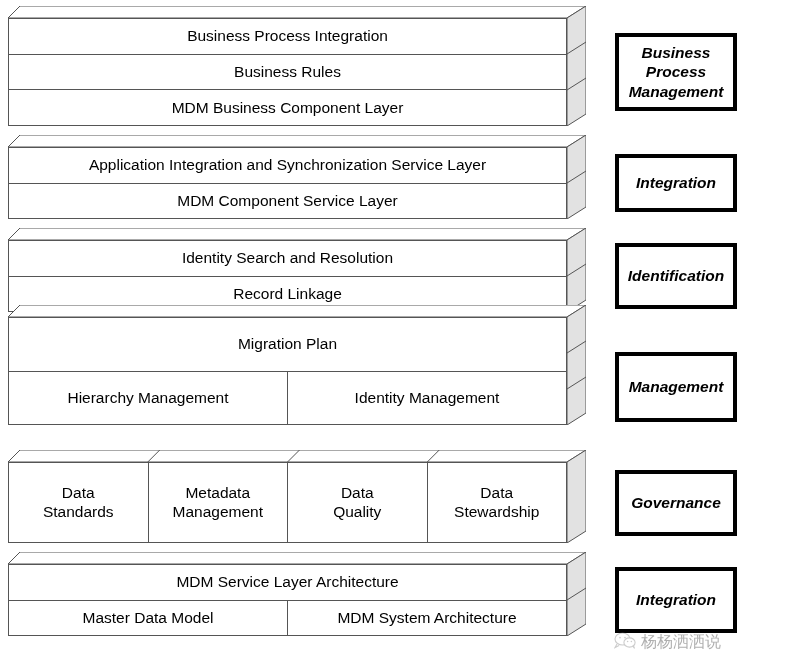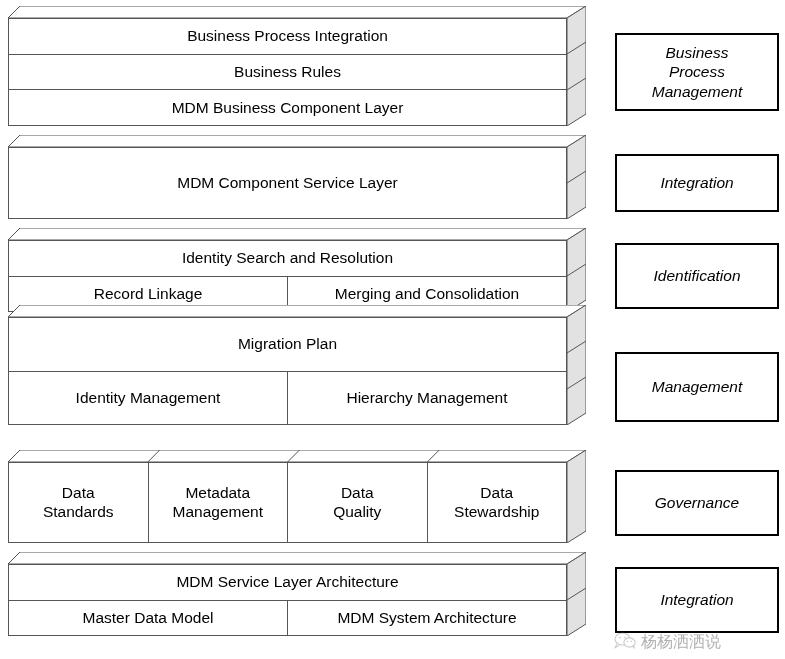--- a/index.html
+++ b/index.html
@@ -61,32 +61,33 @@
     padding: 2px 4px;
     box-sizing: border-box;
     white-space: pre-line;
   }
   .cell:last-child { border-right: none; }
 
   
   .label-box {
     position: absolute;
     left: 615px;
-    width: 164px;
-    border: 2px solid #c4b5fd;
+    width: 122px;
+    border: 4px solid #c4b5fd;
     background: #ffffff;
     box-sizing: border-box;
     display: flex;
     align-items: center;
     justify-content: center;
     text-align: center;
     font-style: italic;
     font-size: 15.5px;
     line-height: 1.25;
     white-space: pre-line;
+    font-weight: bold;
   }
 
   
   .watermark {
     position: absolute;
     left: 614px;
     top: 630px;
     width: 165px;
     height: 24px;
     display: flex;
@@ -130,54 +131,56 @@
         </div>
       </div>
       <div class="block" style="position: absolute; left: 8px; top: 135px; width: 578px; height: 84px;">
         <svg width="578" height="84" viewBox="0 0 578 84" style="position: absolute; left: 0px; top: 0px;">
           <path d="M 0 12 L 12 0 L 578 0 L 559 12 Z" fill="#ffffff" stroke="#555555" stroke-width="1"></path>
           <path d="M 559 12 L 578 0 L 578 72 L 559 84 Z" fill="#e2e2e2" stroke="#555555" stroke-width="1"></path>
           <line x1="559" y1="48" x2="578" y2="36" stroke="#555555" stroke-width="1"></line>
         </svg>
         <div class="block-body" style="top: 12px; right: 19px; height: 72px; bottom: auto; border-color: rgb(85, 85, 85);">
           <div class="row" style="border-bottom-color: rgb(85, 85, 85); height: 36px;">
+            <div class="cell" style="border-right-color: rgb(85, 85, 85);">Application Integration and Synchronization Service Layer</div>
+          </div>
+          <div class="row" style="border-bottom-color: rgb(85, 85, 85); height: 36px;">
             <div class="cell" style="border-right-color: rgb(85, 85, 85);">MDM Component Service Layer</div>
           </div>
         </div>
       </div>
       <div class="block" style="position: absolute; left: 8px; top: 228px; width: 578px; height: 84px;">
         <svg width="578" height="84" viewBox="0 0 578 84" style="position: absolute; left: 0px; top: 0px;">
           <path d="M 0 12 L 12 0 L 578 0 L 559 12 Z" fill="#ffffff" stroke="#555555" stroke-width="1"></path>
           <path d="M 559 12 L 578 0 L 578 72 L 559 84 Z" fill="#e2e2e2" stroke="#555555" stroke-width="1"></path>
           <line x1="559" y1="48" x2="578" y2="36" stroke="#555555" stroke-width="1"></line>
         </svg>
         <div class="block-body" style="top: 12px; right: 19px; height: 72px; bottom: auto; border-color: rgb(85, 85, 85);">
           <div class="row" style="border-bottom-color: rgb(85, 85, 85); height: 36px;">
             <div class="cell" style="border-right-color: rgb(85, 85, 85);">Identity Search and Resolution</div>
           </div>
           <div class="row" style="border-bottom-color: rgb(85, 85, 85); height: 36px;">
             <div class="cell" style="border-right-color: rgb(85, 85, 85);">Record Linkage</div>
-            <div class="cell" style="border-right-color: rgb(85, 85, 85);">Merging and Consolidation</div>
           </div>
         </div>
       </div>
       <div class="block" style="position: absolute; left: 8px; top: 305px; width: 578px; height: 120px;">
         <svg width="578" height="120" viewBox="0 0 578 120" style="position: absolute; left: 0px; top: 0px;">
           <path d="M 0 12 L 12 0 L 578 0 L 559 12 Z" fill="#ffffff" stroke="#555555" stroke-width="1"></path>
           <path d="M 559 12 L 578 0 L 578 108 L 559 120 Z" fill="#e2e2e2" stroke="#555555" stroke-width="1"></path>
           <line x1="559" y1="48" x2="578" y2="36" stroke="#555555" stroke-width="1"></line>
           <line x1="559" y1="84" x2="578" y2="72" stroke="#555555" stroke-width="1"></line>
         </svg>
         <div class="block-body" style="top: 12px; right: 19px; height: 108px; bottom: auto; border-color: rgb(85, 85, 85);">
           <div class="row" style="border-bottom-color: rgb(85, 85, 85); height: 36px;">
             <div class="cell" style="border-right-color: rgb(85, 85, 85);">Migration Plan</div>
           </div>
           <div class="row" style="border-bottom-color: rgb(85, 85, 85); height: 36px;">
+            <div class="cell" style="border-right-color: rgb(85, 85, 85);">Hierarchy Management</div>
             <div class="cell" style="border-right-color: rgb(85, 85, 85);">Identity Management</div>
-            <div class="cell" style="border-right-color: rgb(85, 85, 85);">Hierarchy Management</div>
           </div>
         </div>
       </div>
       <div class="block" style="position: absolute; left: 8px; top: 450px; width: 578px; height: 93px;">
         <svg width="578" height="93" viewBox="0 0 578 93" style="position: absolute; left: 0px; top: 0px;">
           <path d="M 0 12 L 12 0 L 578 0 L 559 12 Z" fill="#ffffff" stroke="#555555" stroke-width="1"></path>
           <path d="M 559 12 L 578 0 L 578 81 L 559 93 Z" fill="#e2e2e2" stroke="#555555" stroke-width="1"></path>
           <line x1="139.75" y1="12" x2="151.75" y2="0" stroke="#555555" stroke-width="1"></line>
           <line x1="279.5" y1="12" x2="291.5" y2="0" stroke="#555555" stroke-width="1"></line>
           <line x1="419.25" y1="12" x2="431.25" y2="0" stroke="#555555" stroke-width="1"></line>

